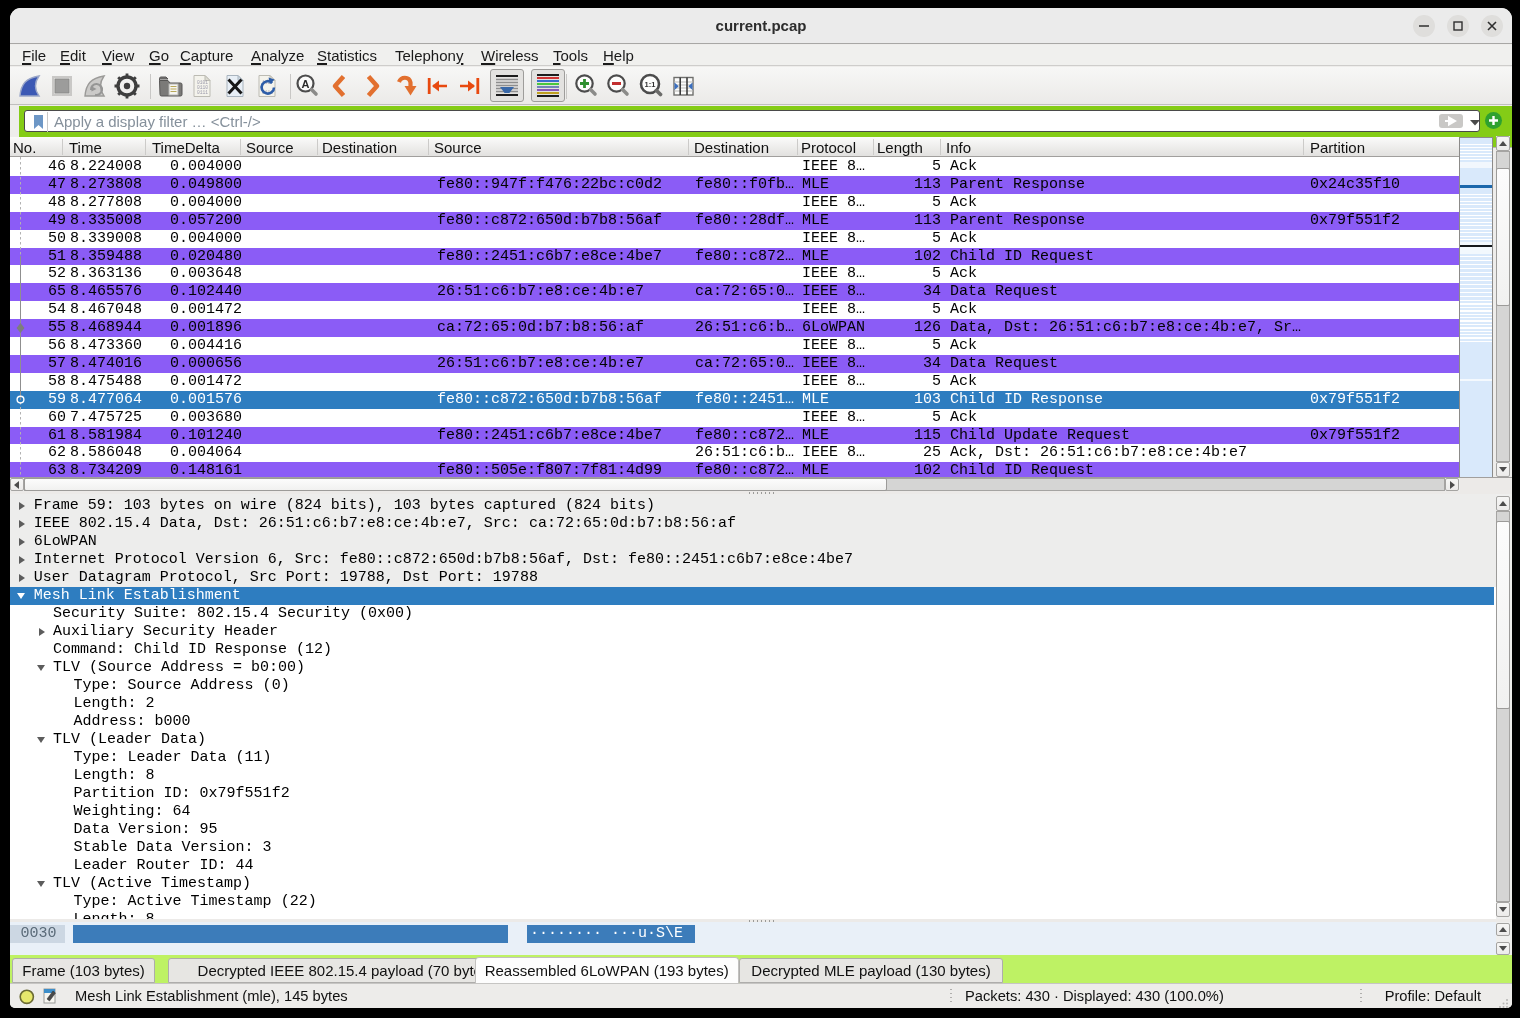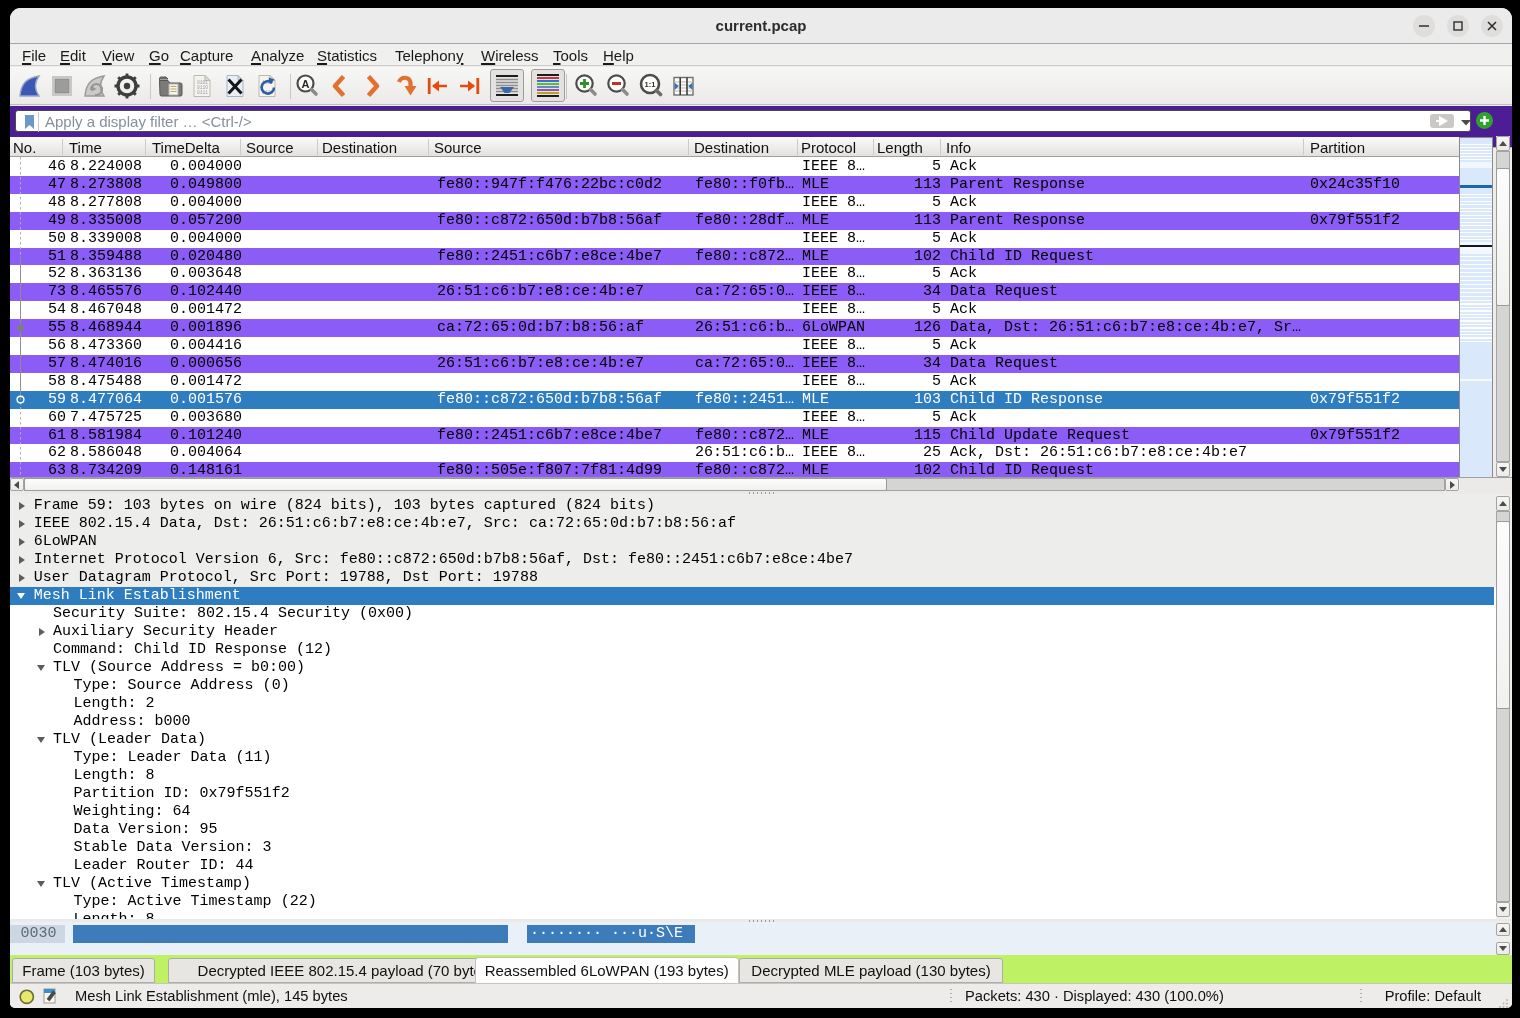--- a/index.html
+++ b/index.html
@@ -16,21 +16,21 @@
 
 #menubar{position:absolute;left:0;top:37px;width:1502px;height:21px;background:#f0f0ee;border-bottom:1px solid #cecdcb;font-size:15px}
 #menubar span{position:absolute;top:1px;line-height:19px}
 #menubar u{text-decoration-thickness:1.5px;text-underline-offset:2px}
 
 #toolbar{position:absolute;left:0;top:59px;width:1502px;height:38px;background:linear-gradient(#f7f7f6,#ebeae8);border-bottom:1px solid #c0bfbd}
 .tsep{position:absolute;top:7px;width:1px;height:25px;background:#c8c7c5}
 .ticon{position:absolute;top:6px}
 .tglbox{position:absolute;top:2px;width:34px;height:33px;background:#e3e2e0;border:1px solid #9e9d9b;border-radius:3px}
 
-#filterbar{position:absolute;left:0;top:98px;width:1502px;height:42px;background:#4c1d95;border-bottom:1px solid #b5b4b2}
+#filterbar{position:absolute;left:9px;top:98px;width:1502px;height:42px;background:#84cc16;border-bottom:1px solid #b5b4b2}
 #finput{position:absolute;left:5px;top:4px;width:1456px;height:22px;background:#fff;border:1px solid #4a4a4a;border-radius:3px}
 #fph{position:absolute;left:29px;top:2px;font-size:15px;color:#85909b;line-height:18px}
 #fsep{position:absolute;left:22px;top:1px;width:1px;height:20px;background:#c9c9c9}
 #fapply{position:absolute;left:1414px;top:3px;width:24px;height:14px;background:#c9c8c6;border-radius:3px}
 #fplus{position:absolute;left:1466px;top:6px;width:17px;height:17px;border-radius:50%;background:#2fa12f}
 
 #plhead{position:absolute;left:0;top:129px;width:1449px;height:20px;background:linear-gradient(#fbfbfa,#e2e1df);border-bottom:1px solid #a19f9d;font-size:15px}
 #plhead span{position:absolute;top:1.5px;line-height:17px;color:#111}
 .hsep{position:absolute;top:2px;width:1px;height:16px;background:#cccbc9}
 
@@ -299,21 +299,21 @@
 </div>
 
 <div id="plrows" class="mono">
 <div class="row" style="top:1px"><span class="c-no">46</span><span class="c-t">8.224008</span><span class="c-d">0.004000</span><span class="c-p">IEEE 8…</span><span class="c-l">5</span><span class="c-i">Ack</span></div>
 <div class="row b" style="top:18.9px"><span class="c-no">47</span><span class="c-t">8.273808</span><span class="c-d">0.049800</span><span class="c-s">fe80::947f:f476:22bc:c0d2</span><span class="c-d2">fe80::f0fb…</span><span class="c-p">MLE</span><span class="c-l">113</span><span class="c-i">Parent Response</span><span class="c-pt">0x24c35f10</span></div>
 <div class="row" style="top:36.8px"><span class="c-no">48</span><span class="c-t">8.277808</span><span class="c-d">0.004000</span><span class="c-p">IEEE 8…</span><span class="c-l">5</span><span class="c-i">Ack</span></div>
 <div class="row b" style="top:54.7px"><span class="c-no">49</span><span class="c-t">8.335008</span><span class="c-d">0.057200</span><span class="c-s">fe80::c872:650d:b7b8:56af</span><span class="c-d2">fe80::28df…</span><span class="c-p">MLE</span><span class="c-l">113</span><span class="c-i">Parent Response</span><span class="c-pt">0x79f551f2</span></div>
 <div class="row" style="top:72.6px"><span class="c-no">50</span><span class="c-t">8.339008</span><span class="c-d">0.004000</span><span class="c-p">IEEE 8…</span><span class="c-l">5</span><span class="c-i">Ack</span></div>
 <div class="row b" style="top:90.5px"><span class="c-no">51</span><span class="c-t">8.359488</span><span class="c-d">0.020480</span><span class="c-s">fe80::2451:c6b7:e8ce:4be7</span><span class="c-d2">fe80::c872…</span><span class="c-p">MLE</span><span class="c-l">102</span><span class="c-i">Child ID Request</span></div>
 <div class="row" style="top:108.4px"><span class="c-no">52</span><span class="c-t">8.363136</span><span class="c-d">0.003648</span><span class="c-p">IEEE 8…</span><span class="c-l">5</span><span class="c-i">Ack</span></div>
-<div class="row b" style="top:126.3px"><span class="c-no">73</span><span class="c-t">8.465576</span><span class="c-d">0.102440</span><span class="c-s">26:51:c6:b7:e8:ce:4b:e7</span><span class="c-d2">ca:72:65:0…</span><span class="c-p">IEEE 8…</span><span class="c-l">34</span><span class="c-i">Data Request</span></div>
+<div class="row b" style="top:126.3px"><span class="c-no">65</span><span class="c-t">8.465576</span><span class="c-d">0.102440</span><span class="c-s">26:51:c6:b7:e8:ce:4b:e7</span><span class="c-d2">ca:72:65:0…</span><span class="c-p">IEEE 8…</span><span class="c-l">34</span><span class="c-i">Data Request</span></div>
 <div class="row" style="top:144.2px"><span class="c-no">54</span><span class="c-t">8.467048</span><span class="c-d">0.001472</span><span class="c-p">IEEE 8…</span><span class="c-l">5</span><span class="c-i">Ack</span></div>
 <div class="row b" style="top:162.1px"><span class="c-no">55</span><span class="c-t">8.468944</span><span class="c-d">0.001896</span><span class="c-s">ca:72:65:0d:b7:b8:56:af</span><span class="c-d2">26:51:c6:b…</span><span class="c-p">6LoWPAN</span><span class="c-l">126</span><span class="c-i">Data, Dst: 26:51:c6:b7:e8:ce:4b:e7, Sr…</span></div>
 <div class="row" style="top:180px"><span class="c-no">56</span><span class="c-t">8.473360</span><span class="c-d">0.004416</span><span class="c-p">IEEE 8…</span><span class="c-l">5</span><span class="c-i">Ack</span></div>
 <div class="row b" style="top:197.9px"><span class="c-no">57</span><span class="c-t">8.474016</span><span class="c-d">0.000656</span><span class="c-s">26:51:c6:b7:e8:ce:4b:e7</span><span class="c-d2">ca:72:65:0…</span><span class="c-p">IEEE 8…</span><span class="c-l">34</span><span class="c-i">Data Request</span></div>
 <div class="row" style="top:215.8px"><span class="c-no">58</span><span class="c-t">8.475488</span><span class="c-d">0.001472</span><span class="c-p">IEEE 8…</span><span class="c-l">5</span><span class="c-i">Ack</span></div>
 <div class="row sel" style="top:233.7px"><span class="c-no">59</span><span class="c-t">8.477064</span><span class="c-d">0.001576</span><span class="c-s">fe80::c872:650d:b7b8:56af</span><span class="c-d2">fe80::2451…</span><span class="c-p">MLE</span><span class="c-l">103</span><span class="c-i">Child ID Response</span><span class="c-pt">0x79f551f2</span></div>
 <div class="row" style="top:251.6px"><span class="c-no">60</span><span class="c-t">7.475725</span><span class="c-d">0.003680</span><span class="c-p">IEEE 8…</span><span class="c-l">5</span><span class="c-i">Ack</span></div>
 <div class="row b" style="top:269.5px"><span class="c-no">61</span><span class="c-t">8.581984</span><span class="c-d">0.101240</span><span class="c-s">fe80::2451:c6b7:e8ce:4be7</span><span class="c-d2">fe80::c872…</span><span class="c-p">MLE</span><span class="c-l">115</span><span class="c-i">Child Update Request</span><span class="c-pt">0x79f551f2</span></div>
 <div class="row" style="top:287.4px"><span class="c-no">62</span><span class="c-t">8.586048</span><span class="c-d">0.004064</span><span class="c-d2">26:51:c6:b…</span><span class="c-p">IEEE 8…</span><span class="c-l">25</span><span class="c-i">Ack, Dst: 26:51:c6:b7:e8:ce:4b:e7</span></div>
 <div class="row b" style="top:305.3px"><span class="c-no">63</span><span class="c-t">8.734209</span><span class="c-d">0.148161</span><span class="c-s">fe80::505e:f807:7f81:4d99</span><span class="c-d2">fe80::c872…</span><span class="c-p">MLE</span><span class="c-l">102</span><span class="c-i">Child ID Request</span></div>

